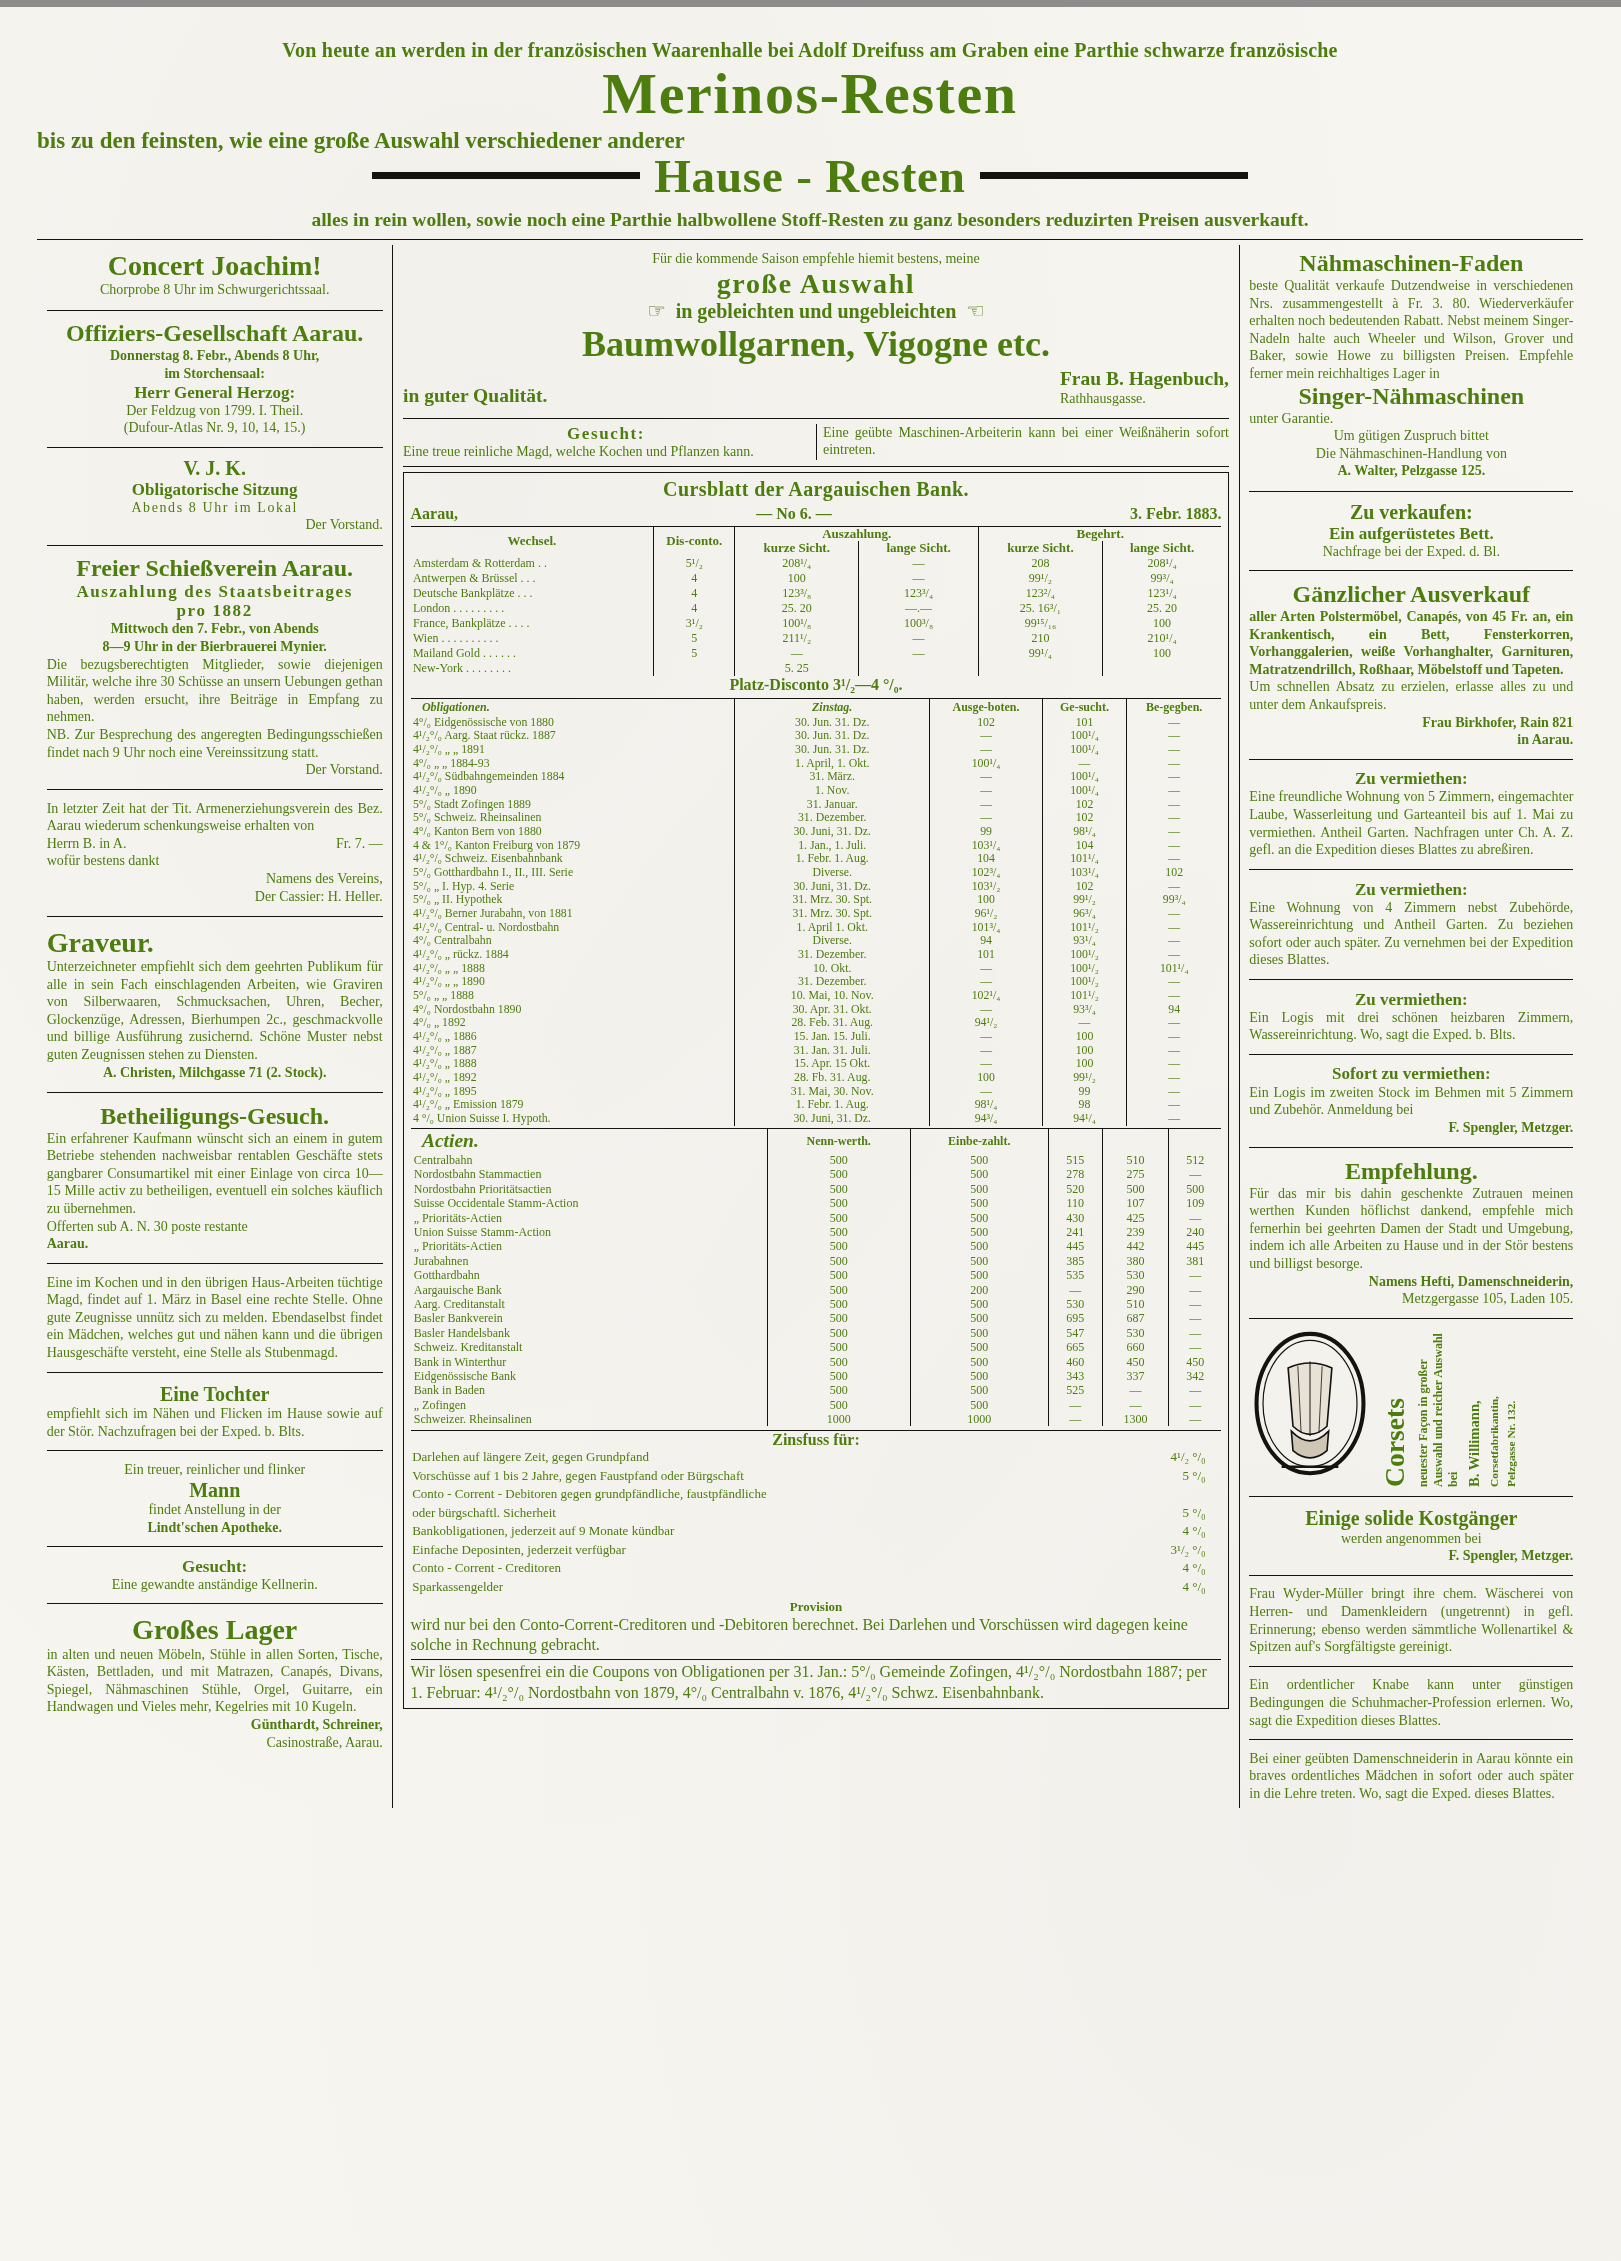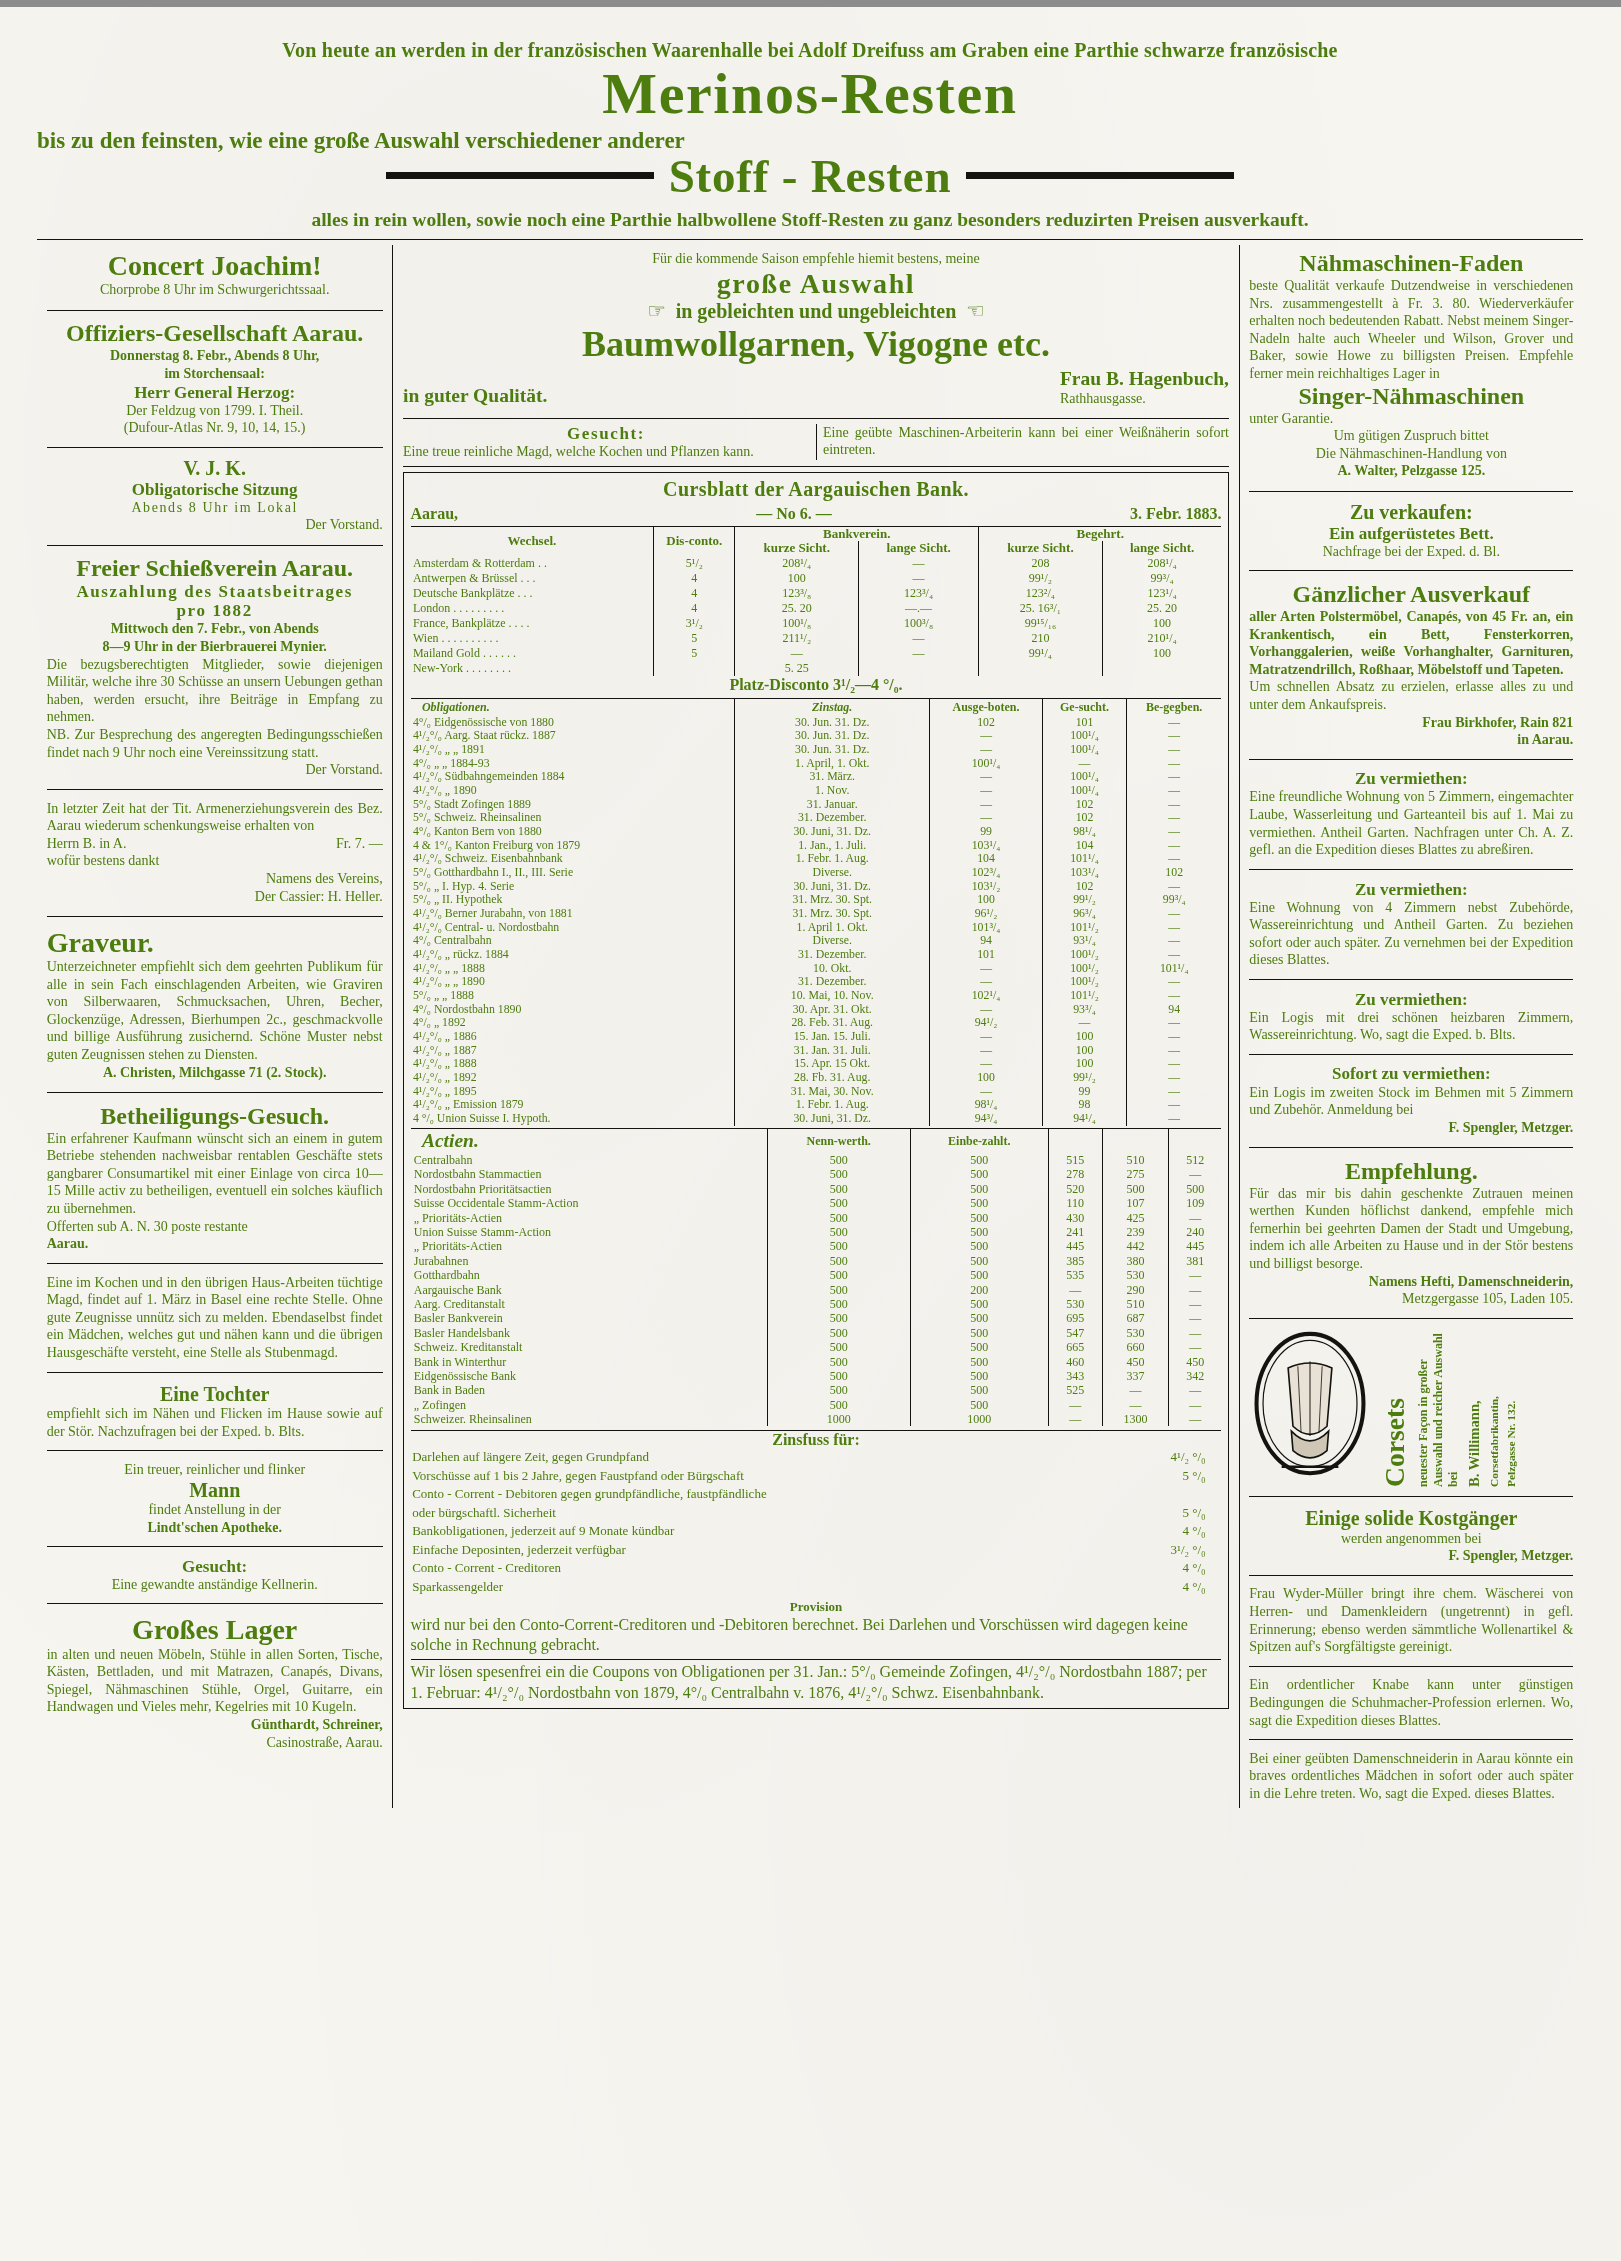--- a/index.html
+++ b/index.html
@@ -77,21 +77,21 @@
 <div class="page">
   <div class="paperbg"></div>
   <div class="inner">
 
     <div>
       <div class="mast-line1">Von heute an werden in der französischen Waarenhalle bei Adolf Dreifuss am Graben eine Parthie schwarze französische</div>
       <div class="mast-big">Merinos-Resten</div>
       <div class="mast-line2">bis zu den feinsten, wie eine große Auswahl verschiedener anderer</div>
       <div class="stoff-row">
         <div class="rule-bar"></div>
-        <div class="stoff-word">Stoff - Resten</div>
+        <div class="stoff-word">Hause - Resten</div>
         <div class="rule-bar"></div>
       </div>
       <div class="mast-line3">alles in rein wollen, sowie noch eine Parthie halbwollene Stoff-Resten zu ganz besonders reduzirten Preisen ausverkauft.</div>
     </div>
     <div class="mast-rule"></div>
 
     <div class="cols">
 
       <div class="col col1">
 
@@ -230,21 +230,21 @@
             <span>Aarau,</span>
             <span>— No 6. —</span>
             <span>3. Febr. 1883.</span>
           </div>
 
           <table class="wx">
             <thead>
               <tr class="hline">
                 <th rowspan="2" style="width:30%">Wechsel.</th>
                 <th rowspan="2" class="vline" style="width:10%">Dis-conto.</th>
-                <th colspan="2" class="vline">Bankverein.</th>
+                <th colspan="2" class="vline">Auszahlung.</th>
                 <th colspan="2" class="vline">Begehrt.</th>
               </tr>
               <tr>
                 <th class="vline">kurze Sicht.</th>
                 <th class="vline">lange Sicht.</th>
                 <th class="vline">kurze Sicht.</th>
                 <th class="vline">lange Sicht.</th>
               </tr>
             </thead>
             <tbody id="wechsel-body">

